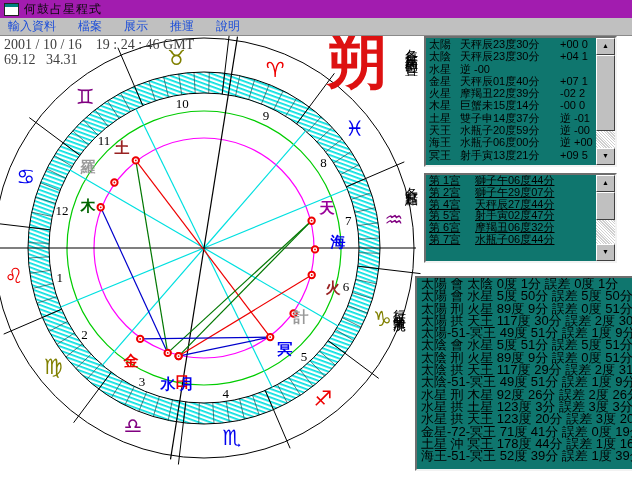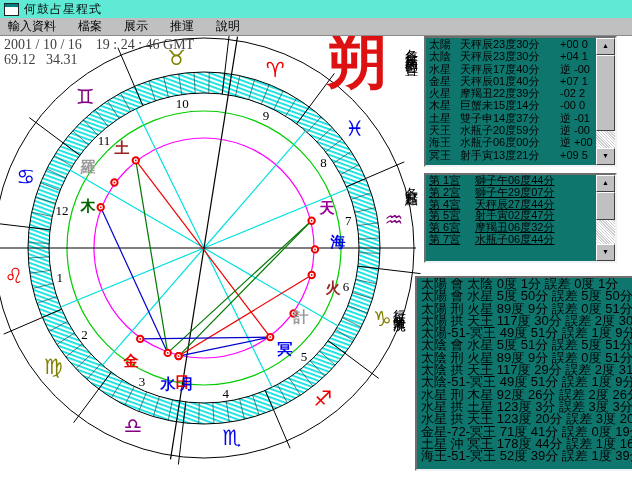--- a/index.html
+++ b/index.html
@@ -3,37 +3,37 @@
 <meta charset="utf-8">
 <style>
   html,body{margin:0;padding:0;}
   body{
     width:632px;height:477px;position:relative;overflow:hidden;
     background:#ffffff;font-family:"Liberation Sans",sans-serif;
   }
   
   .titlebar{
     position:absolute;left:0;top:0;width:632px;height:18px;
-    background:#5eead4;display:flex;align-items:center;z-index:5;
+    background:#a21caf;display:flex;align-items:center;z-index:5;
   }
   .win-icon{
     width:13px;height:11px;margin:0 5px 0 4px;background:#fff;
     border:1px solid #222;position:relative;
   }
   .win-icon::after{
     content:"";position:absolute;left:0;top:0;width:100%;height:3px;background:#008080;
   }
   .title-text{font-size:12px;color:#0a0a0a;letter-spacing:1px;}
   .menubar{
     position:absolute;left:0;top:18px;width:632px;height:17px;
     background:#c0c0c0;border-bottom:1px solid #8a8a8a;z-index:5;
     display:flex;align-items:center;
   }
   .menu-item{
-    font-size:12px;color:#000000;margin-left:8px;margin-right:14px;white-space:nowrap;
+    font-size:12px;color:#1d4ed8;margin-left:8px;margin-right:14px;white-space:nowrap;
   }
   
   #chart-svg{position:absolute;left:0;top:0;z-index:1;}
   .date-block{
     position:absolute;left:4px;top:37px;z-index:2;
     font-family:"Liberation Serif",serif;font-size:14px;color:#404040;line-height:15px;
     white-space:pre;
   }
   .moon-phase{
     position:absolute;left:327px;top:28px;z-index:2;
@@ -289,21 +289,20 @@
         <span class="c1">天秤辰23度30分</span>
         <span class="c2">+00 0</span>
       </div>
       <div class="prow">
         <span class="c0">太陰</span>
         <span class="c1">天秤辰23度30分</span>
         <span class="c2">+04 1</span>
       </div>
       <div class="prow">
         <span class="c0">水星</span>
-        <span class="c1">天秤辰17度40分</span>
         <span class="c2">逆 -00</span>
       </div>
       <div class="prow">
         <span class="c0">金星</span>
         <span class="c1">天秤辰01度40分</span>
         <span class="c2">+07 1</span>
       </div>
       <div class="prow">
         <span class="c0">火星</span>
         <span class="c1">摩羯丑22度39分</span>

